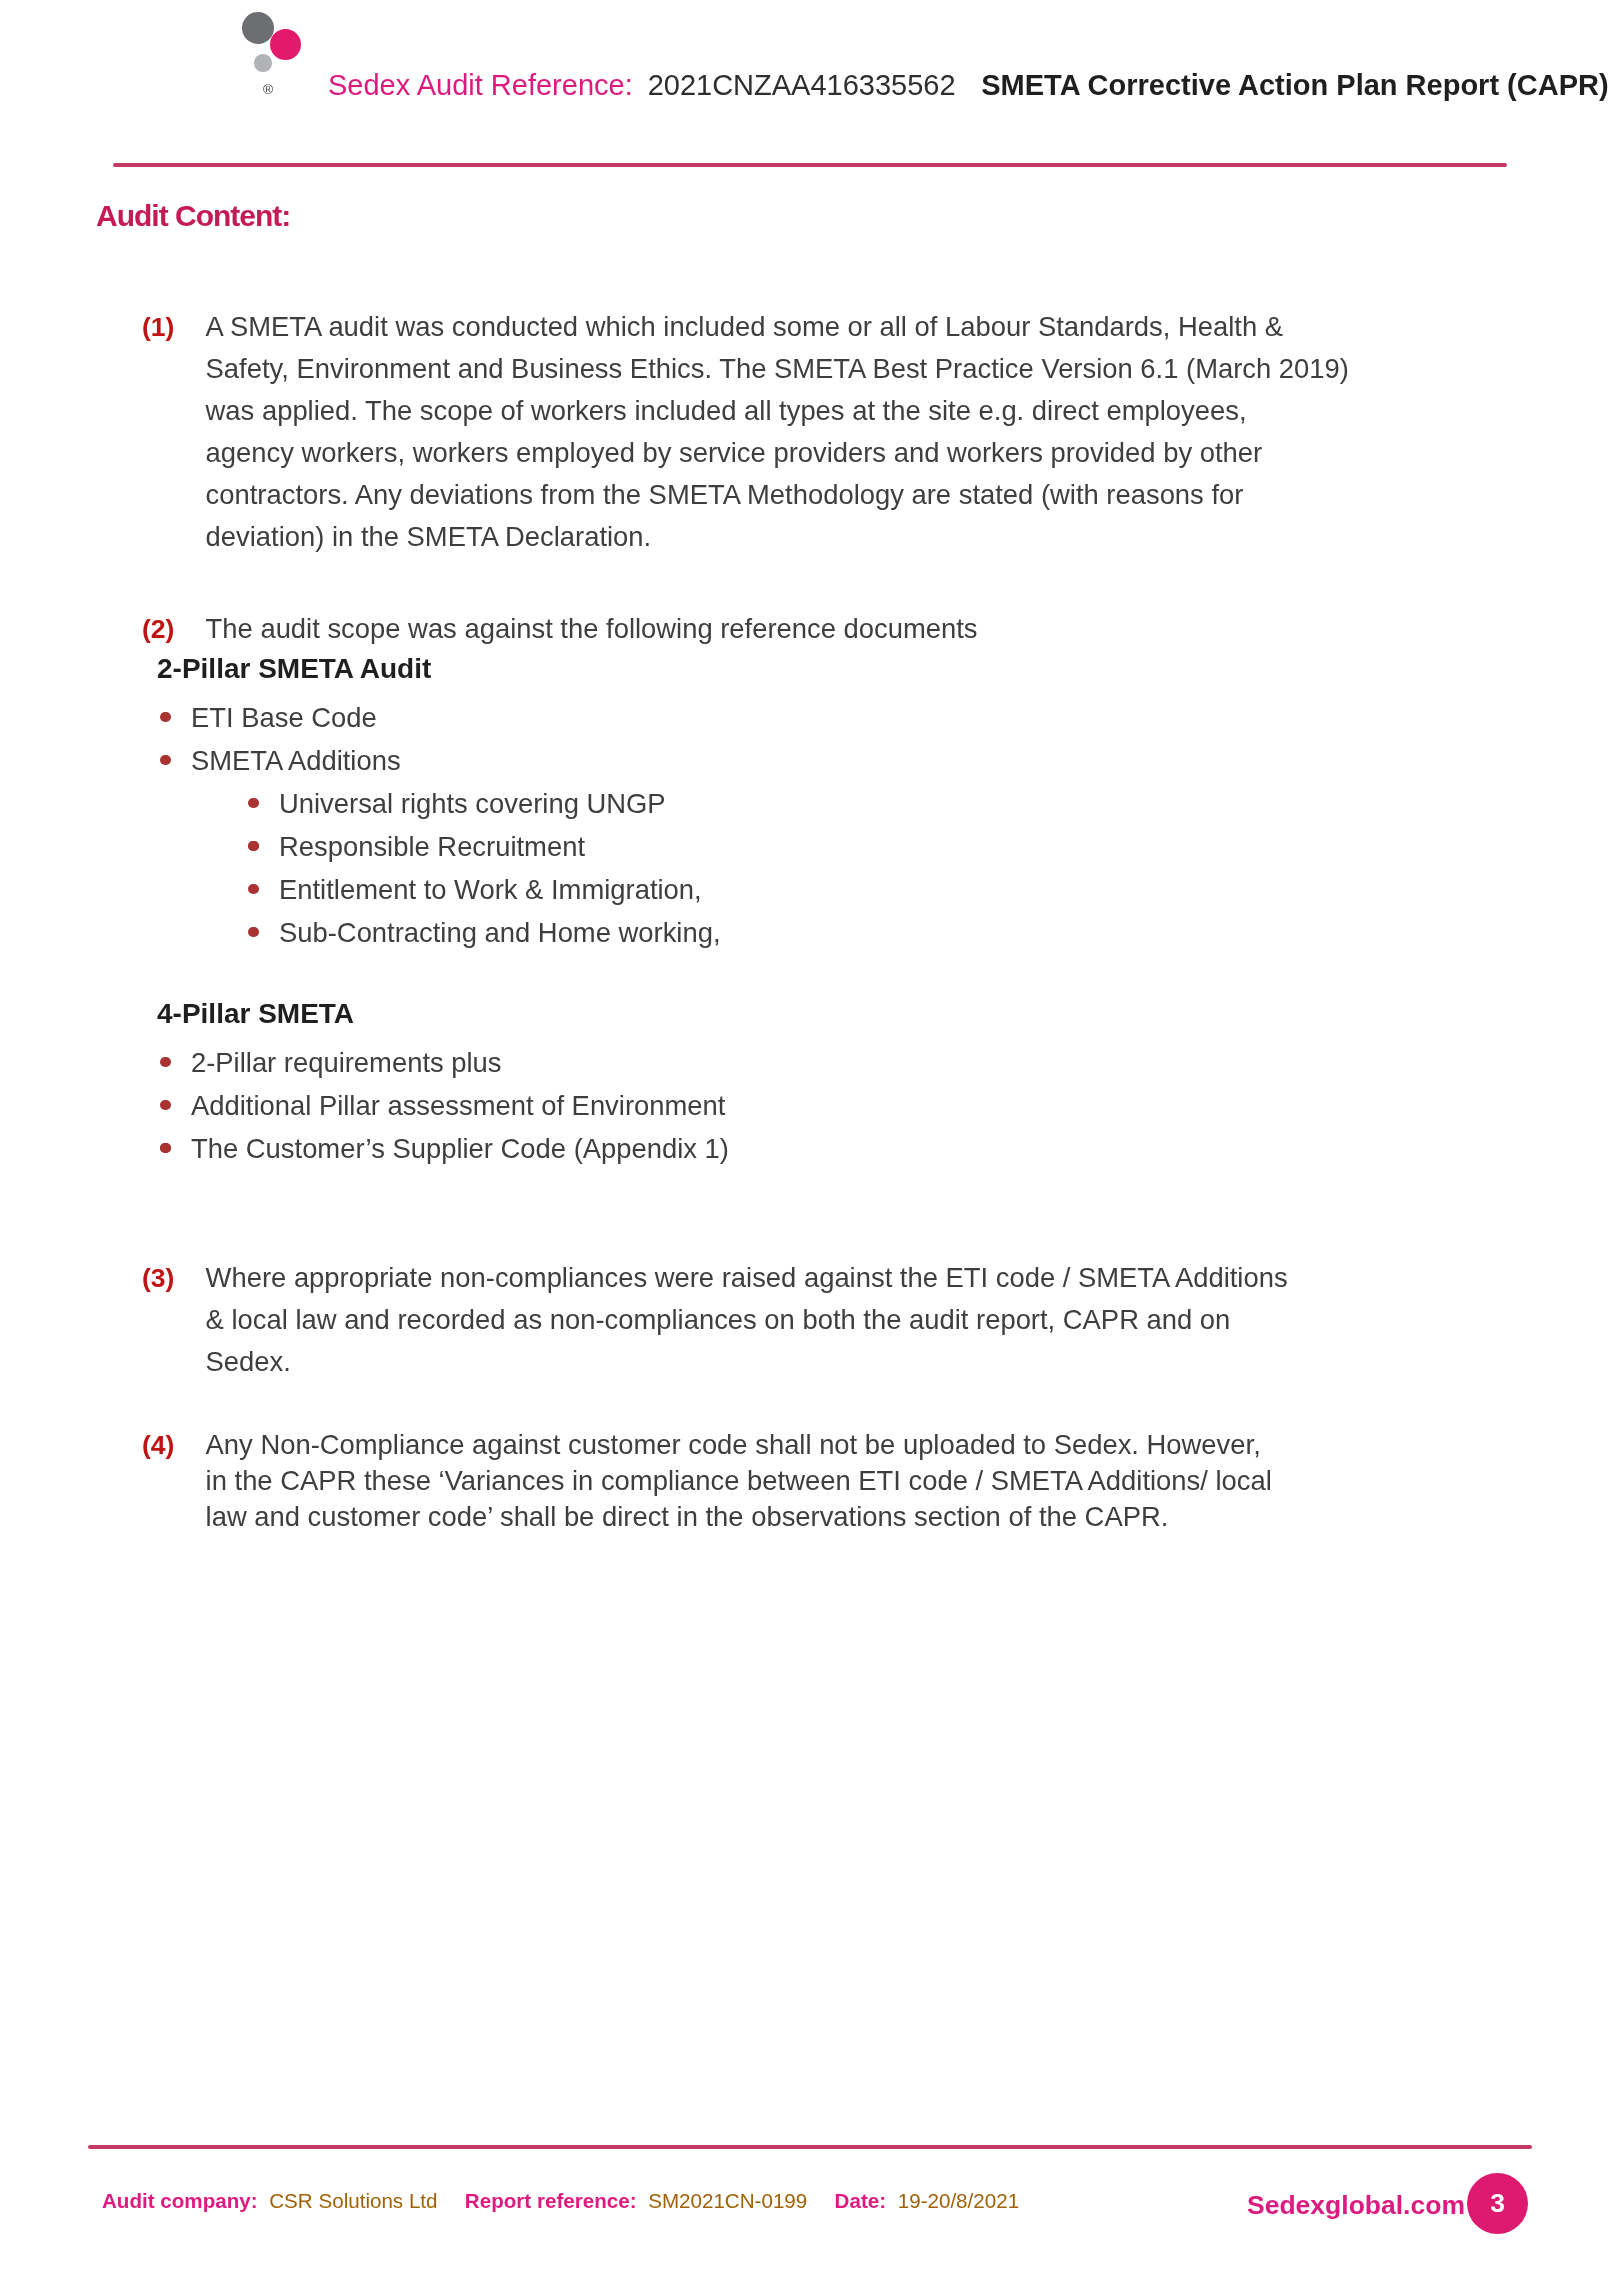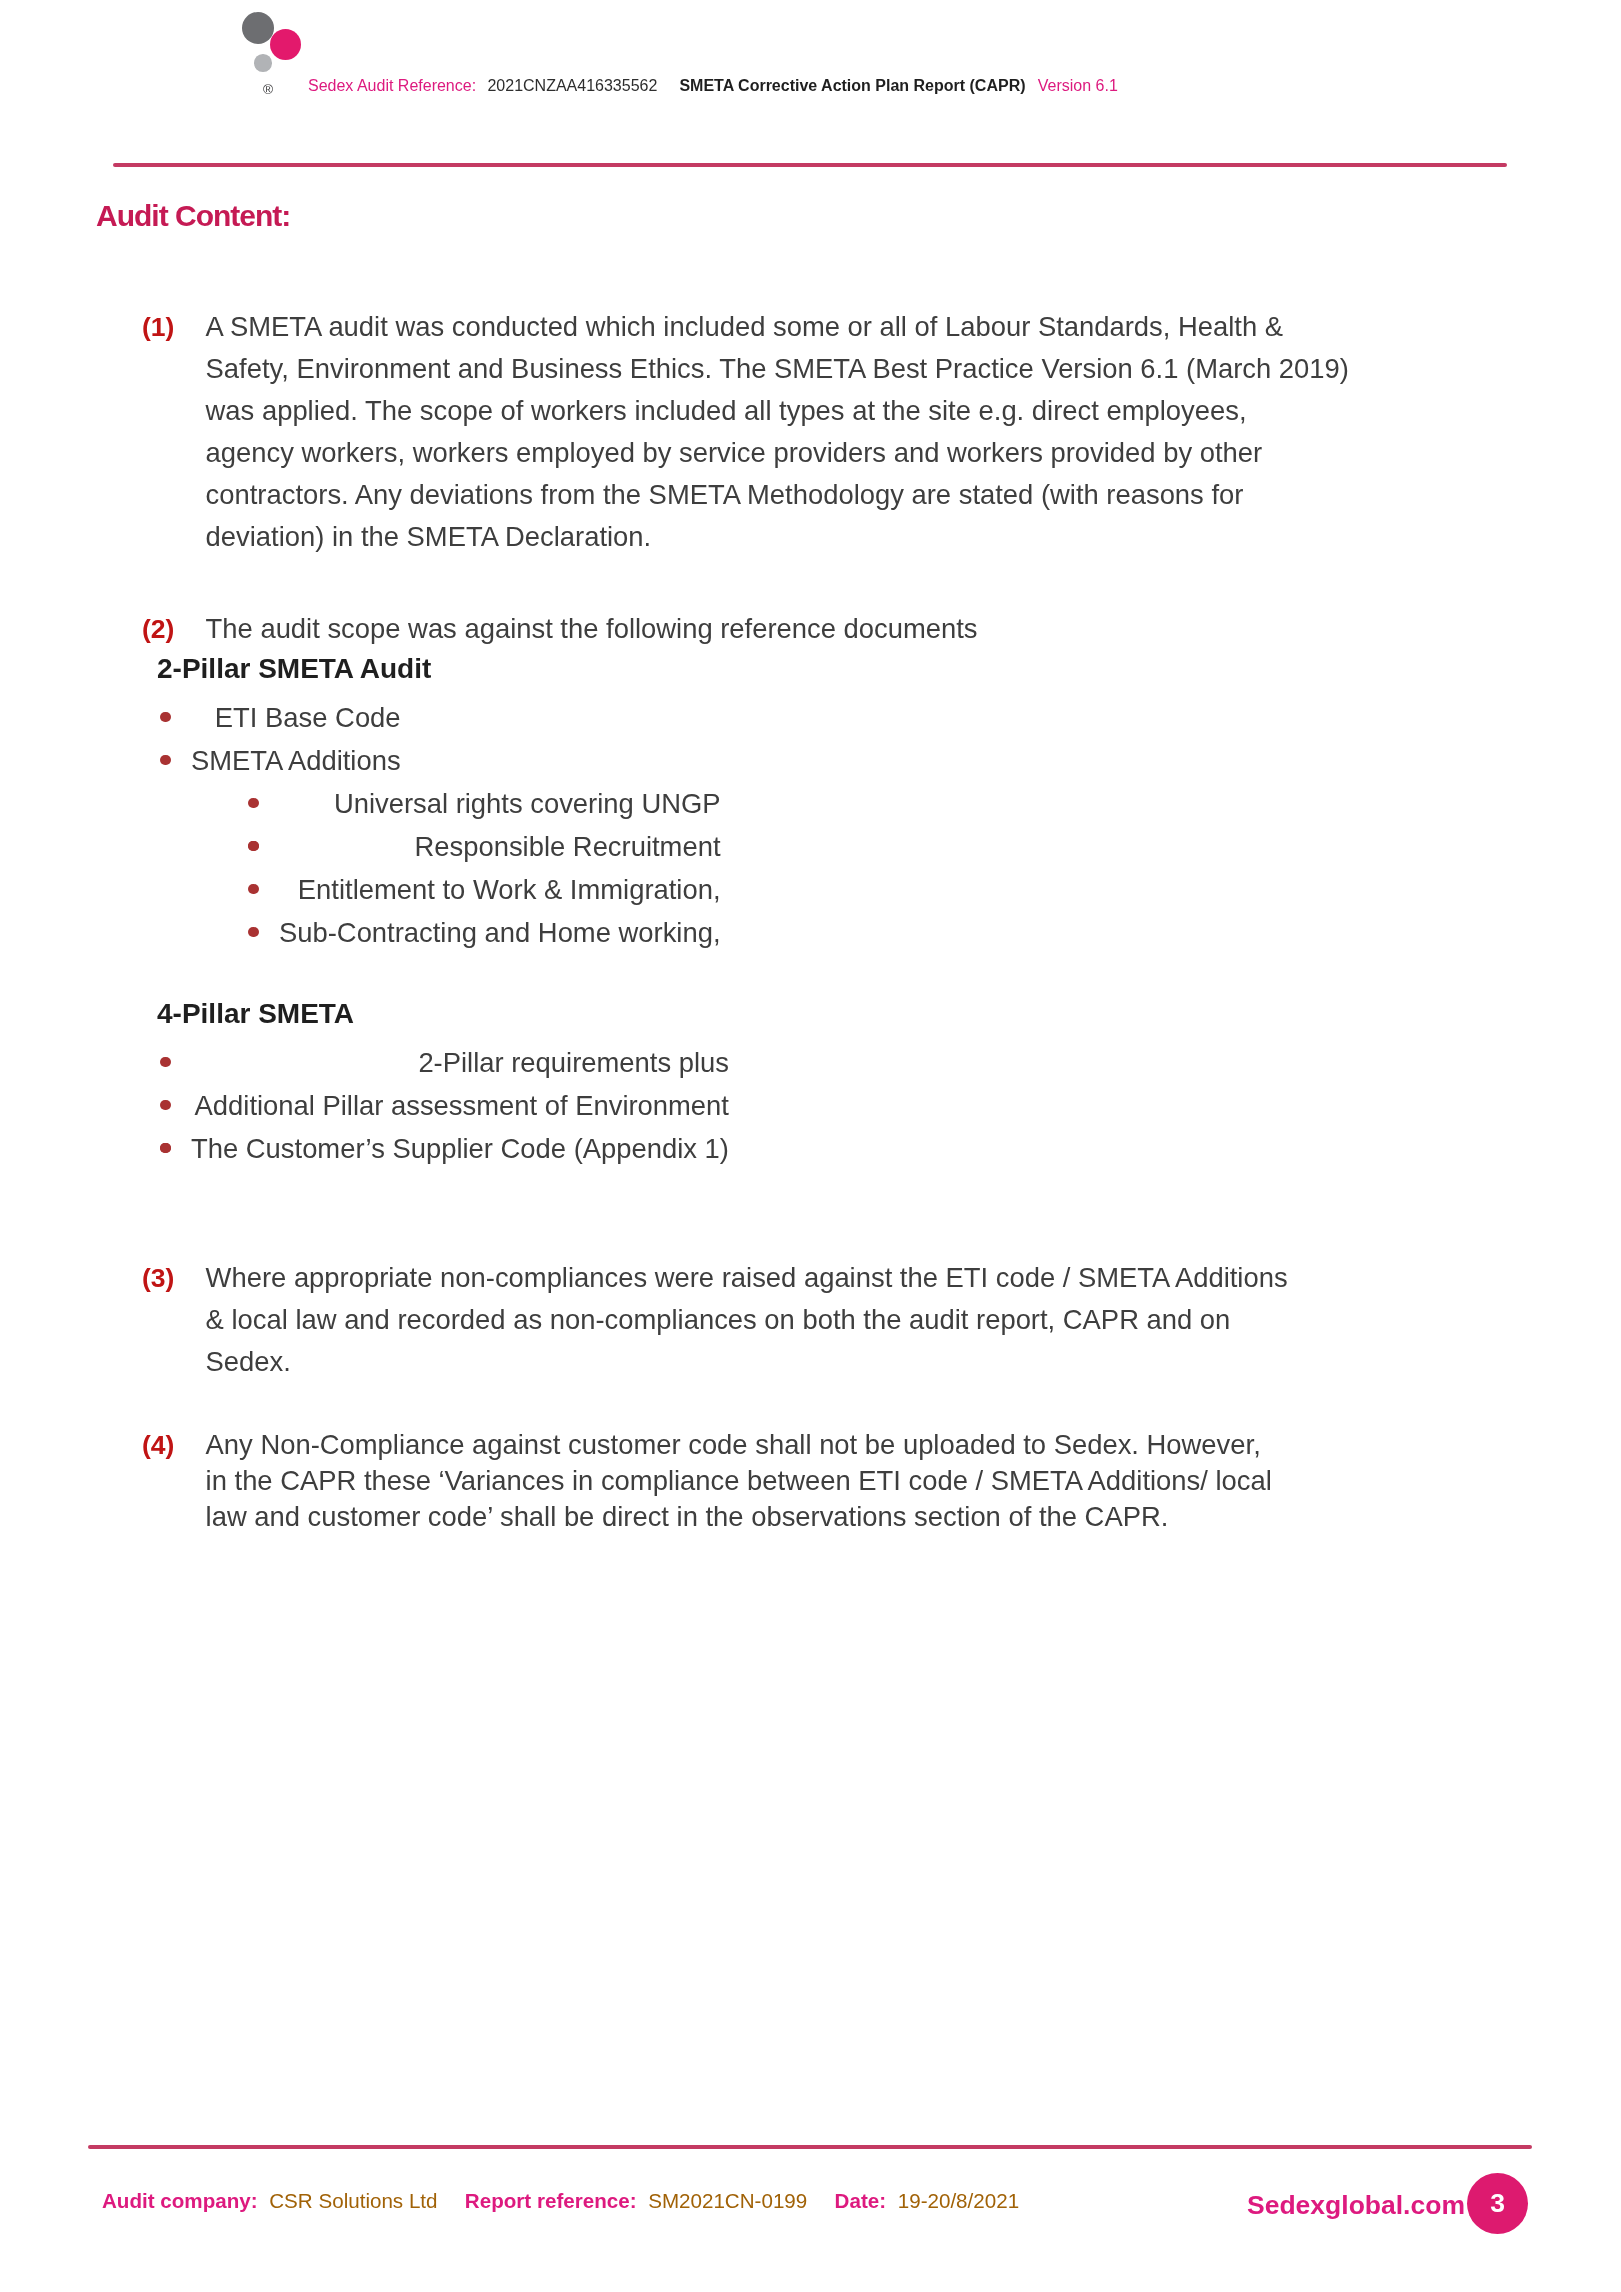--- a/index.html
+++ b/index.html
@@ -19,22 +19,22 @@
   }
   .logo-reg{
     position:absolute;left:263px;top:82px;
     font-size:13.7px;color:#414042;font-weight:400;letter-spacing:0;
   }
   .dot{position:absolute;border-radius:50%;}
   .dot-dark{left:242px;top:11.8px;width:32px;height:32px;background:#6d6e71;}
   .dot-pink{left:270px;top:29px;width:31px;height:31px;background:#e3196c;}
   .dot-gray{left:254px;top:54px;width:17.6px;height:17.6px;background:#b1b3b6;}
   .hdr-line{
-    position:absolute;left:308px;top:73px;width:1176px;
-    font-size:16px;line-height:25.5px;white-space:nowrap;
+    position:absolute;left:328px;top:73px;width:1176px;
+    font-size:29px;line-height:25.5px;white-space:nowrap;
   }
   .hdr-line .pink{color:#dd1a7f;}
   .hdr-line .val{color:#2e2e2e;margin-left:6.9px;margin-right:17.6px;}
   .hdr-line .boldtitle{color:#1f1f1f;font-weight:700;margin-right:7.8px;}
   .rule{position:absolute;height:3.9px;background:#c43a63;border-radius:2px;}
   .rule-top{left:113px;top:163px;width:1394px;}
   .rule-bottom{left:88px;top:2145px;width:1444px;}
   
   .page-title{
     position:absolute;left:96px;top:199px;
@@ -60,21 +60,21 @@
   
   .pillar-head{
     position:absolute;left:157px;
     font-size:28px;font-weight:800;color:#1f1f1f;letter-spacing:0;text-align:center;
   }
   .p2-head{top:653px;}
   .p4-head{top:998px;}
   ul.blist{position:absolute;list-style:none;margin:0;padding:0;}
   ul.blist li{
     position:relative;padding-left:34px;
-    font-size:27.4px;line-height:43px;color:#3e3e3e;white-space:nowrap;text-align:right;
+    font-size:27.4px;line-height:43px;color:#3e3e3e;white-space:nowrap;
   }
   ul.blist li .bdot{
     position:absolute;left:2.9px;top:15.7px;width:10.8px;height:10.8px;
     border-radius:50%;background:#a93232;
   }
   .l1a{left:157px;top:696px;}
   .l2{left:245px;top:782px;}
   .l2 li{padding-left:27.4px;}
   .l2 li .bdot{left:2px;}
   .l1b{left:157px;top:1041px;}

